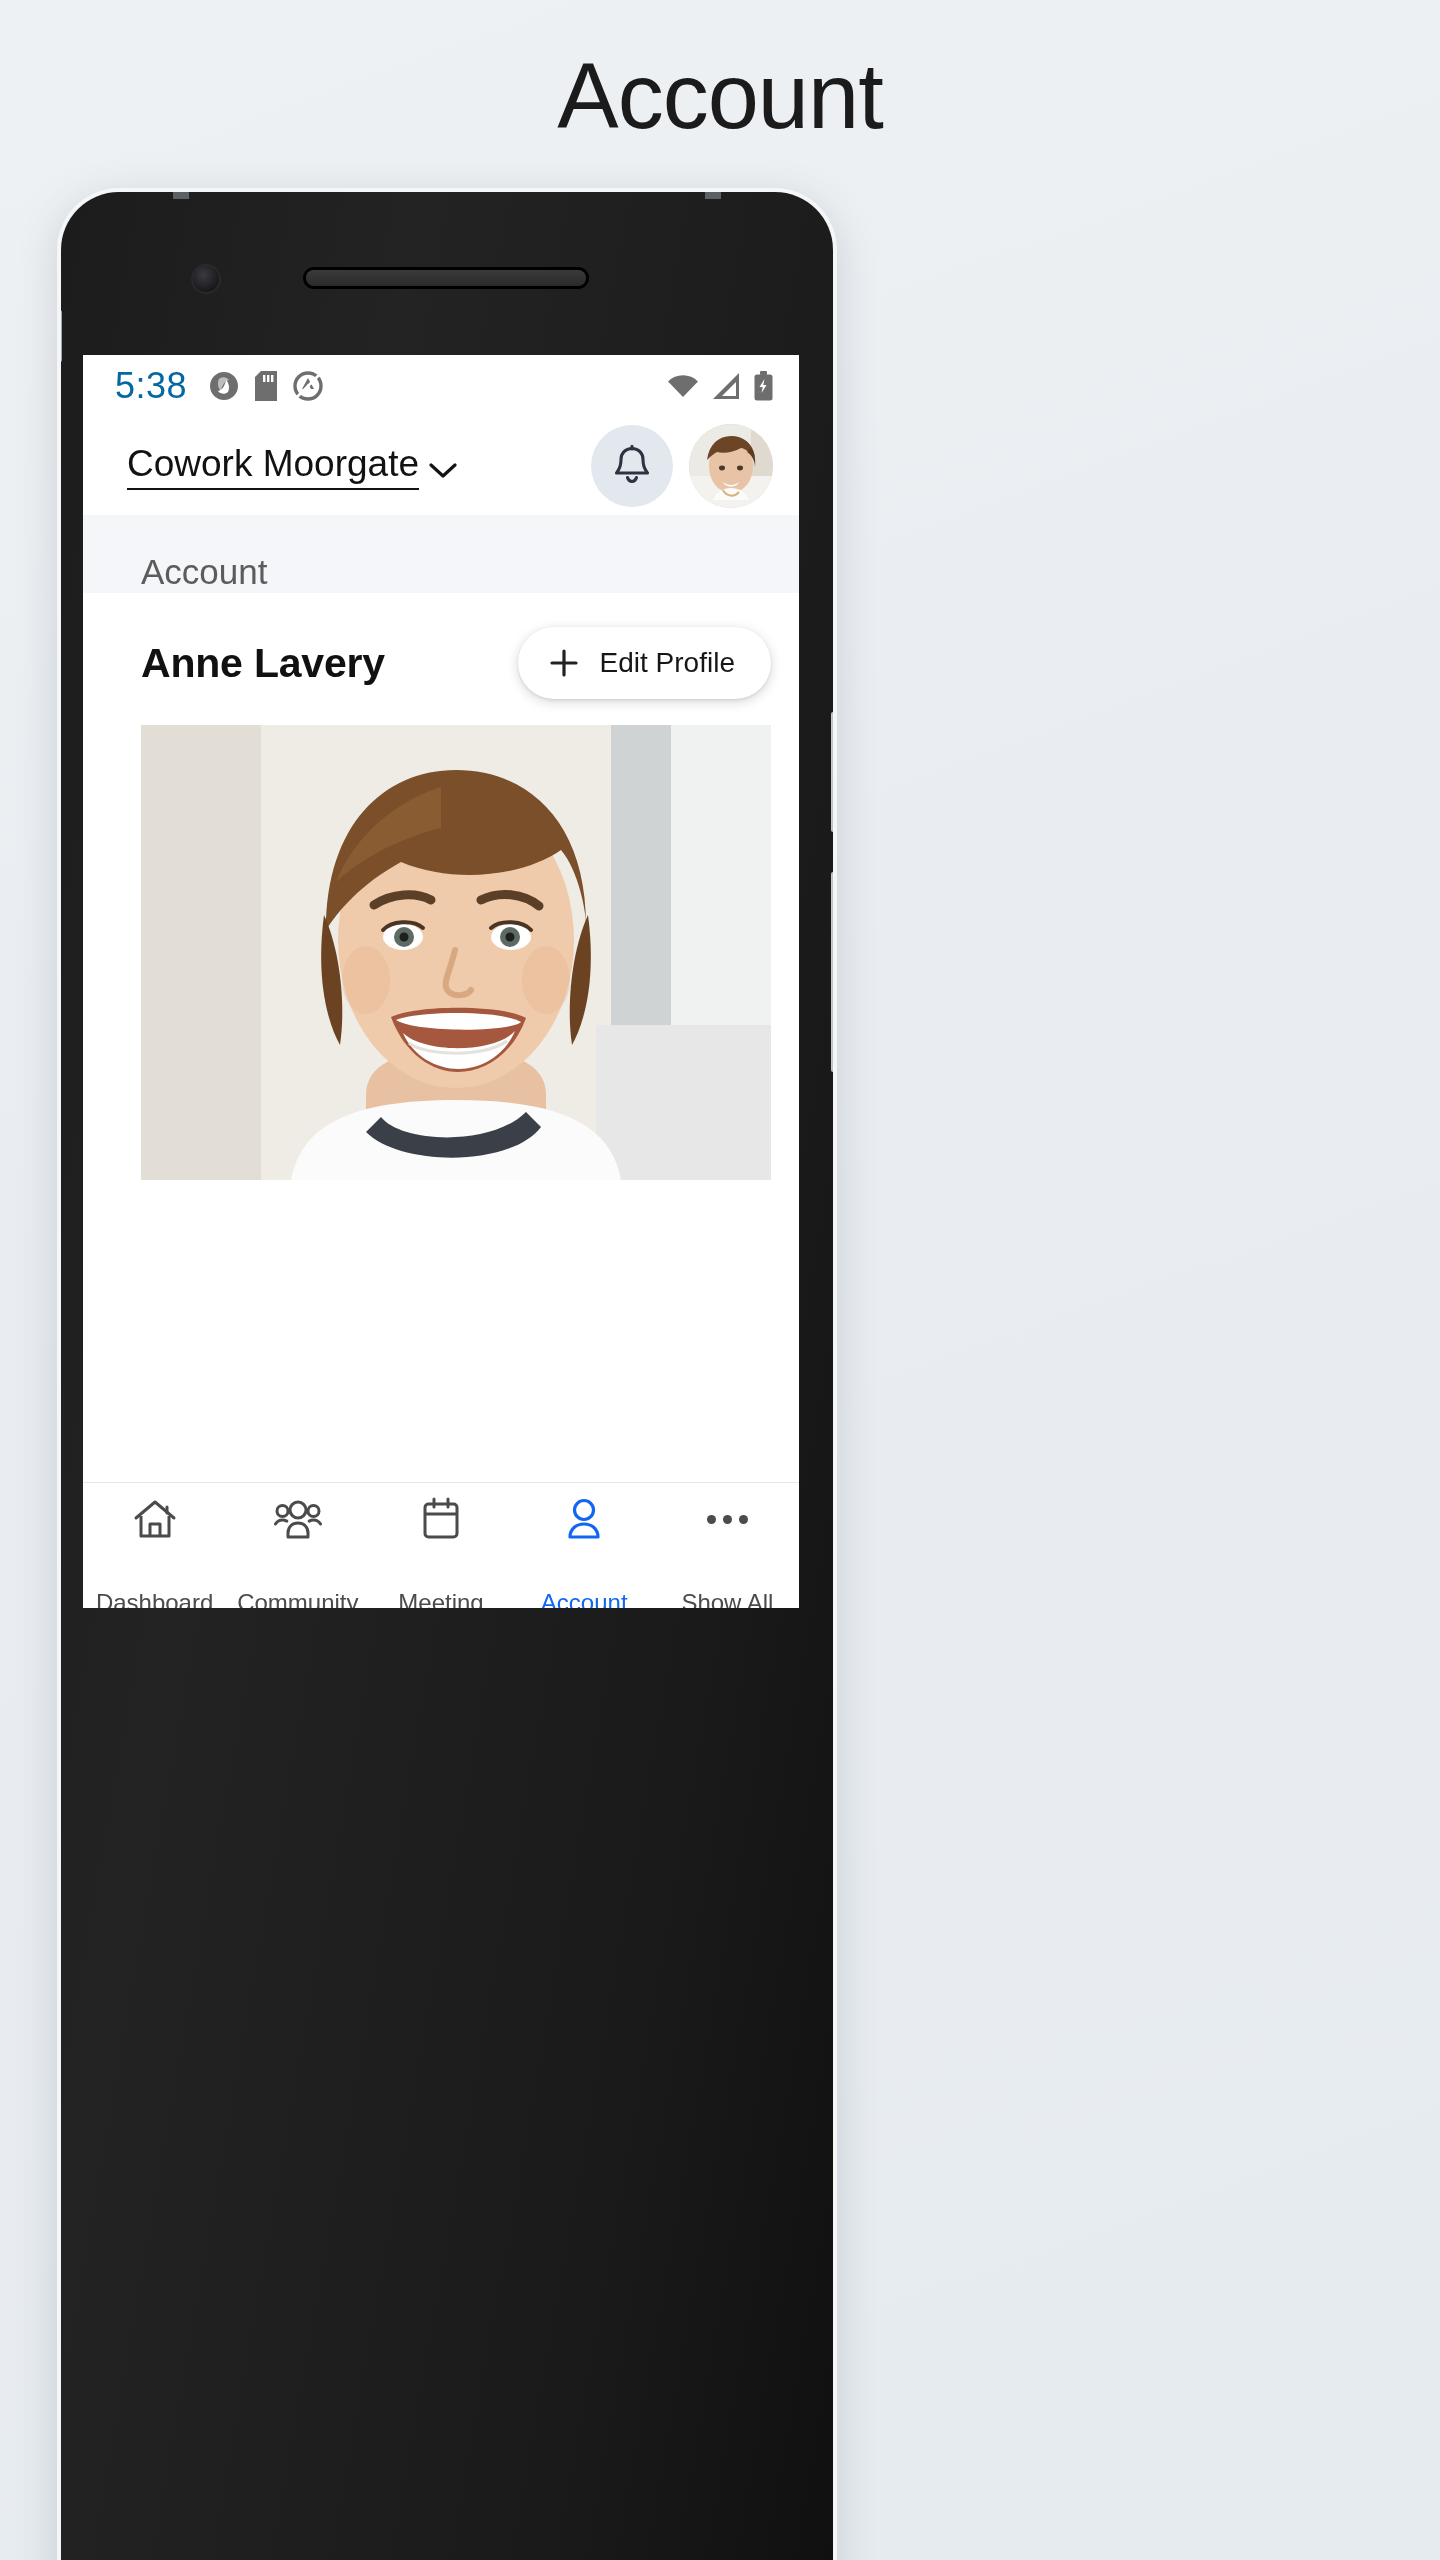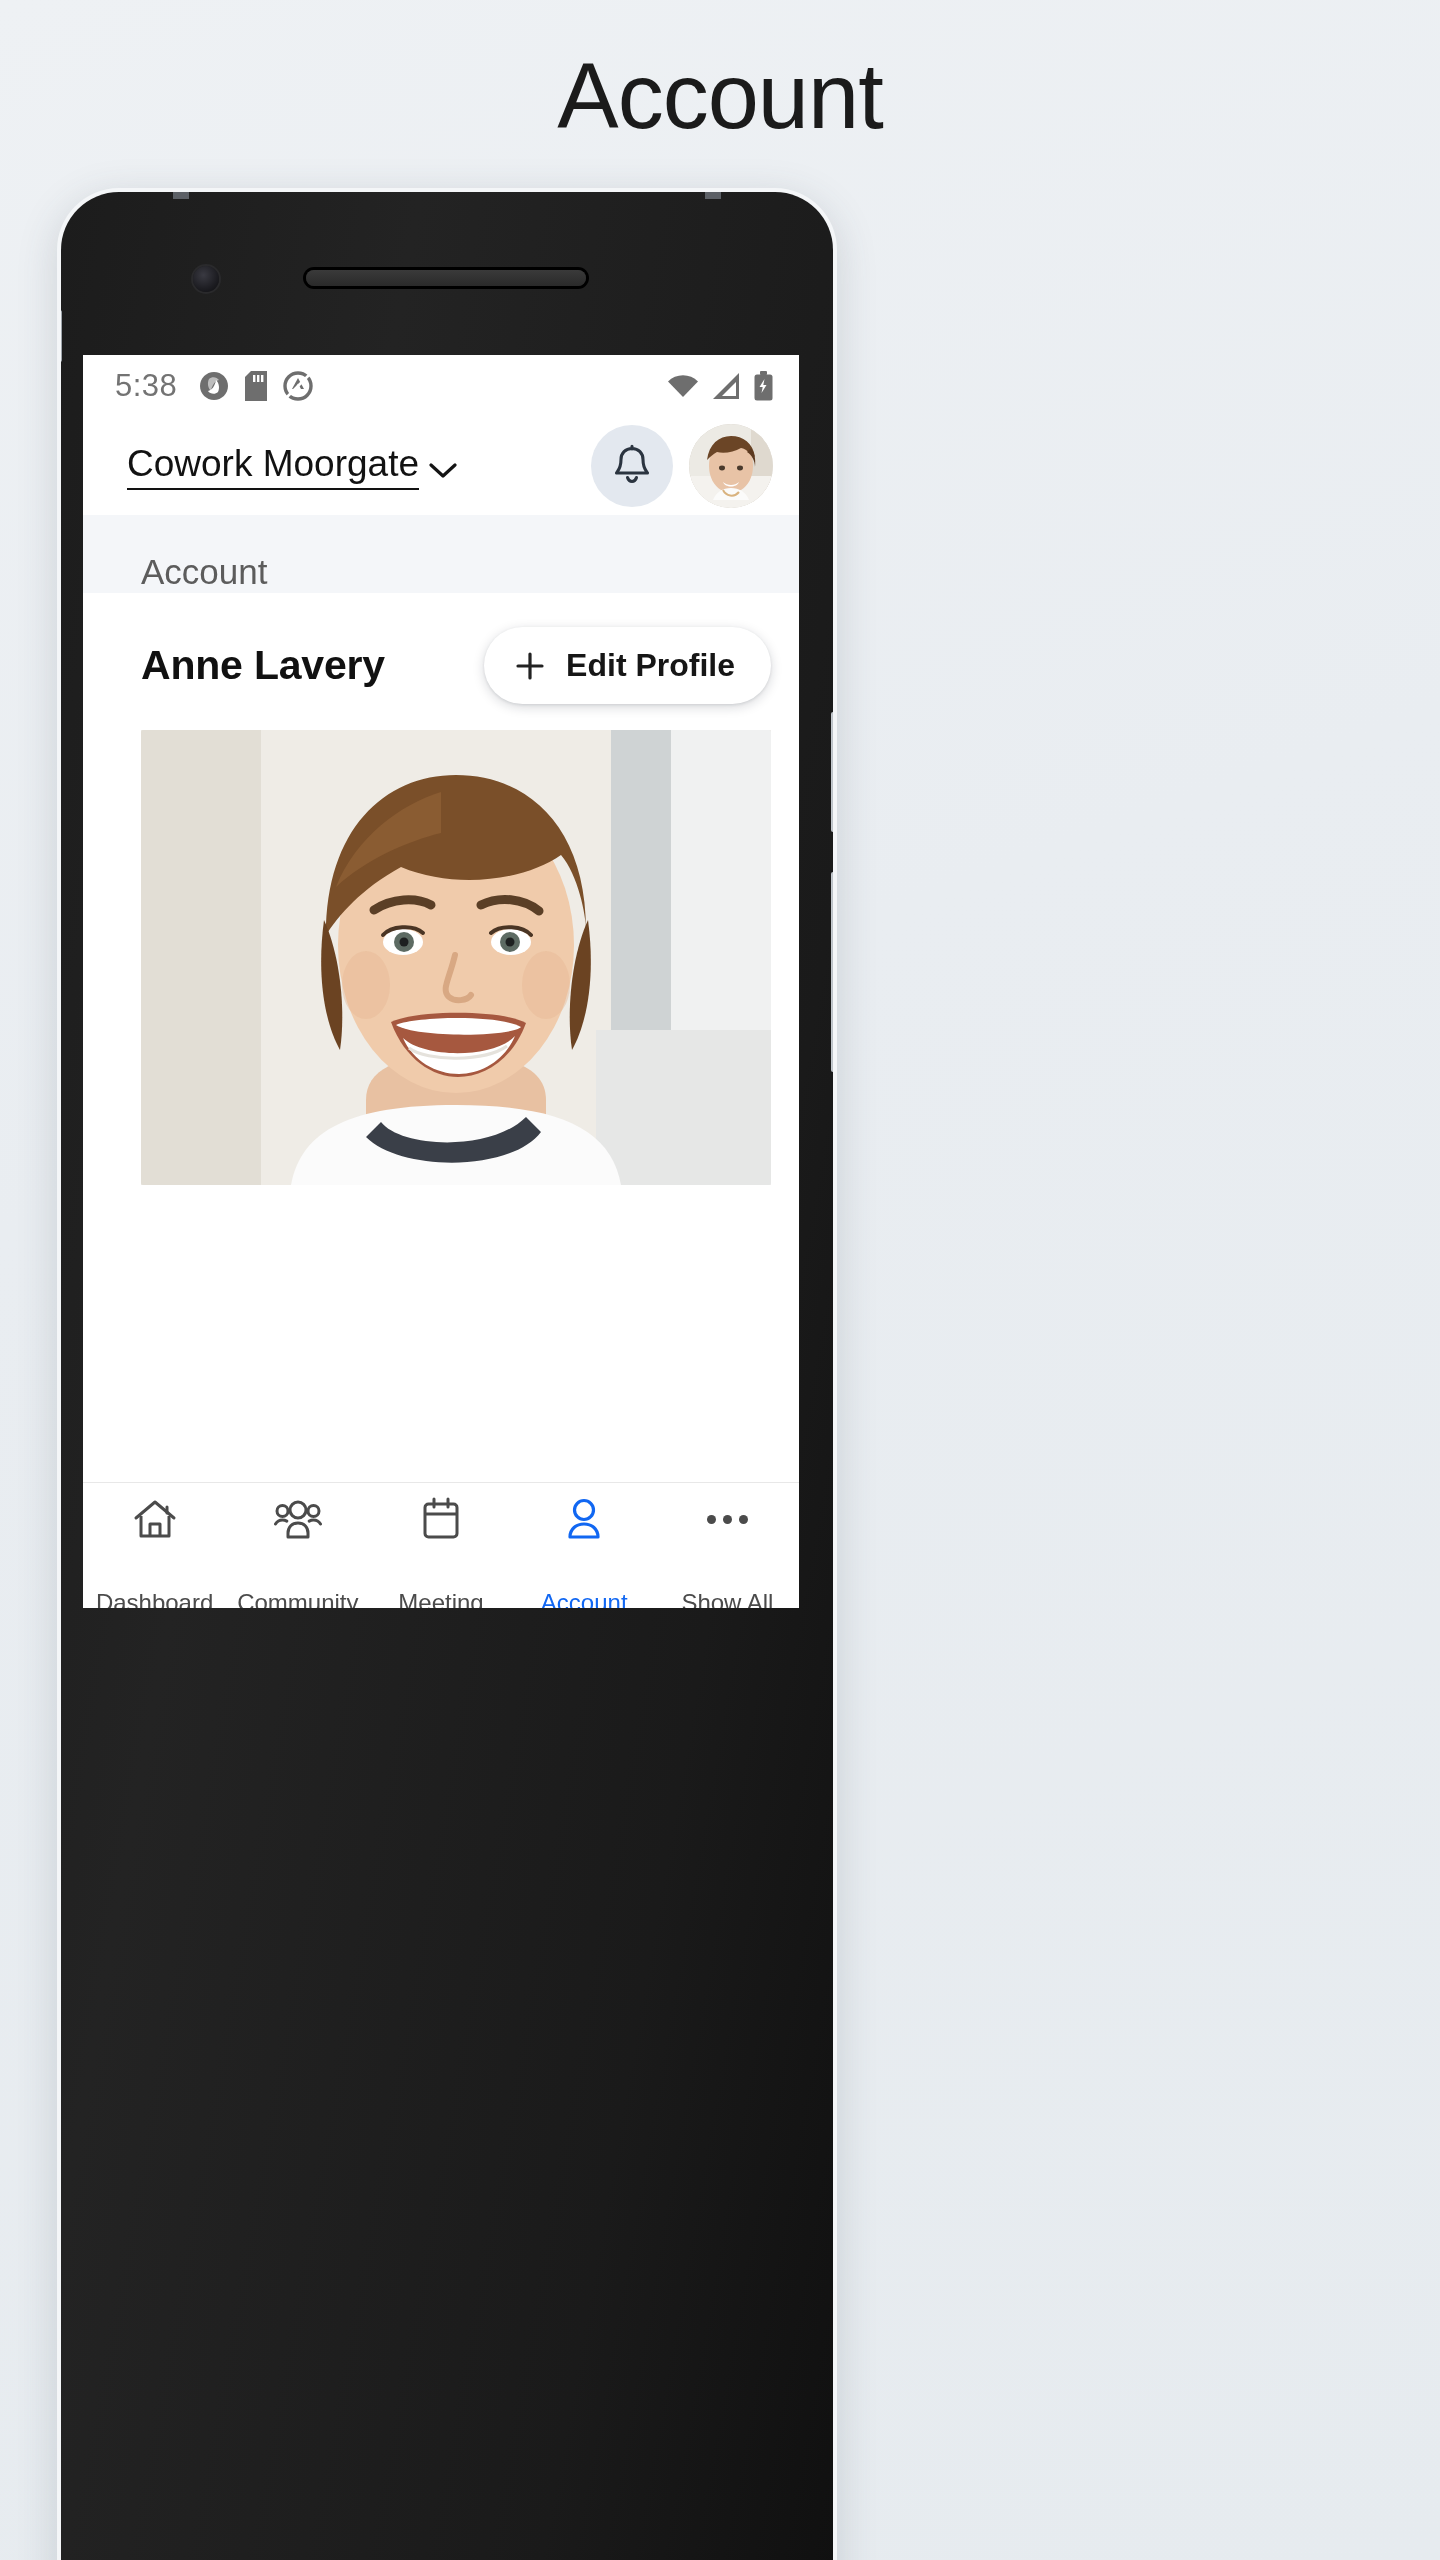--- a/index.html
+++ b/index.html
@@ -110,22 +110,22 @@
   
   .statusbar {
     height: 62px;
     display: flex;
     align-items: center;
     padding: 0 26px 0 32px;
     background: #ffffff;
     flex: none;
   }
   .status-time {
-    font-size: 31px;
-    color: #737373;
+    font-size: 36px;
+    color: #0369a1;
     letter-spacing: 0.5px;
     margin-right: 22px;
   }
   .status-left-icons { display: flex; align-items: center; gap: 16px; }
   .status-right { margin-left: auto; display: flex; align-items: center; gap: 13px; }
   .sicon { display: block; }
 
   
   .app-header {
     height: 98px;
@@ -231,22 +231,22 @@
     display: flex;
     align-items: center;
     gap: 20px;
     background: #ffffff;
     border-radius: 46px;
     padding: 20px 36px 20px 30px;
     box-shadow: 0 3px 12px rgba(20,25,40,0.17), 0 1px 3px rgba(20,25,40,0.10);
     cursor: pointer;
   }
   .edit-profile-label {
-    font-size: 32px;
-    font-weight: bold;
+    font-size: 28px;
+    font-weight: normal;
     color: #161616;
   }
 
   
   .hero-photo {
     margin: 0 28px 0 58px;
     height: 455px;
     border-radius: 2px;
     overflow: hidden;
     position: relative;

